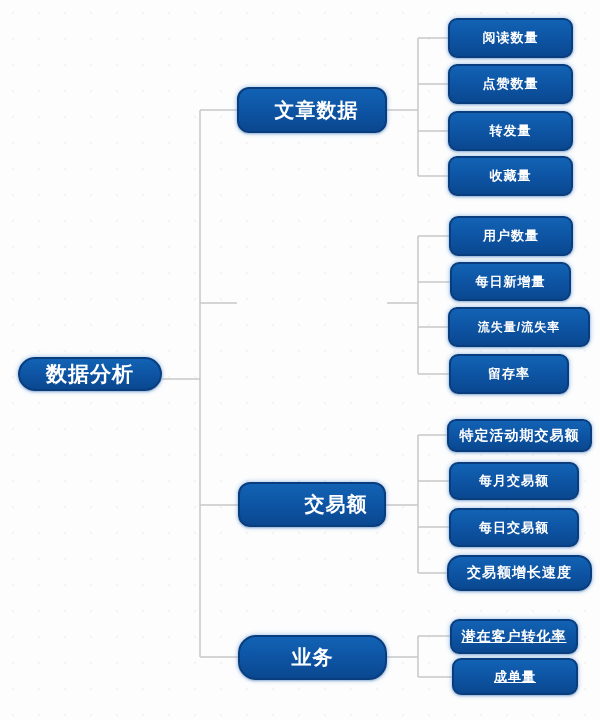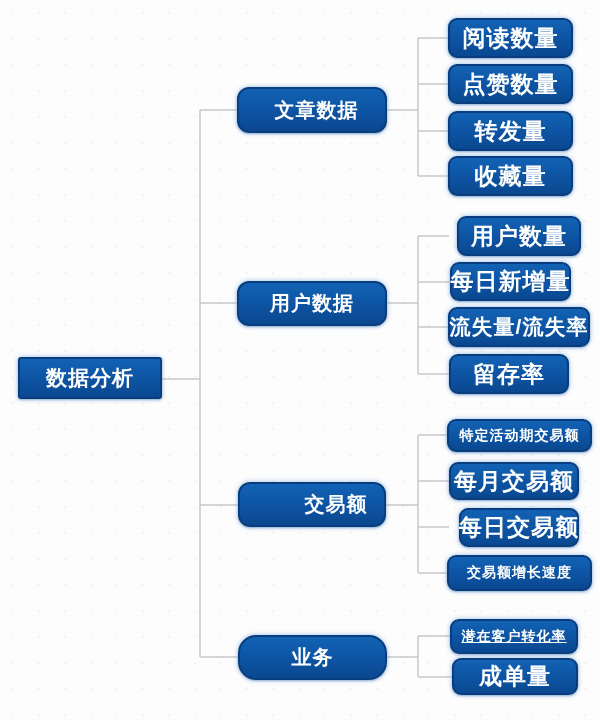--- a/index.html
+++ b/index.html
@@ -41,41 +41,41 @@
     border: 2px solid #0a3d7d;
     border-radius: 10px;
     color: #ffffff;
     font-weight: bold;
     letter-spacing: 1px;
     box-shadow: 0 0 5px rgba(125, 175, 228, 0.8), 0 1px 2px rgba(10, 60, 120, 0.35);
     cursor: pointer;
     white-space: nowrap;
     text-align: center;
   }
-  .root   { left: 18px;  top: 357px; width: 144px; height: 42px; font-size: 21px; border-radius: 3px; }
+  .root   { left: 18px;  top: 357px; width: 144px; height: 34px; font-size: 21px; border-radius: 20px; }
   .branch { font-size: 20px; border-radius: 12px; }
   .b0 { left: 237px; top: 87px;  width: 150px; height: 46px; padding-left: 9px; }
   .b1 { left: 237px; top: 281px; width: 150px; height: 45px; }
   .b2 { left: 238px; top: 482px; width: 148px; height: 45px; padding-left: 48px; }
   .b3 { left: 238px; top: 635px; width: 149px; height: 45px; border-radius: 18px; }
-  .leaf { font-size: 23px; border-radius: 9px; }
+  .leaf { font-size: 13px; border-radius: 9px; }
   .l00 { left: 448px; top: 18px;  width: 125px; height: 40px; }
   .l01 { left: 448px; top: 64px;  width: 125px; height: 40px; }
   .l02 { left: 448px; top: 111px; width: 125px; height: 40px; }
   .l03 { left: 448px; top: 156px; width: 125px; height: 40px; }
-  .l10 { left: 449px; top: 216px; width: 124px; height: 40px; margin-left: 8px; }
+  .l10 { left: 449px; top: 216px; width: 124px; height: 40px; }
   .l11 { left: 450px; top: 262px; width: 121px; height: 39px; }
-  .l12 { left: 448px; top: 307px; width: 142px; height: 40px; font-size: 21px; }
+  .l12 { left: 448px; top: 307px; width: 142px; height: 40px; font-size: 12px; }
   .l13 { left: 449px; top: 354px; width: 120px; height: 40px; }
   .l20 { left: 447px; top: 419px; width: 145px; height: 33px; font-size: 14px; }
   .l21 { left: 449px; top: 462px; width: 130px; height: 38px; }
-  .l22 { left: 459px; top: 508px; width: 120px; height: 39px; font-family: Liberation Mono, monospace; }
-  .l23 { left: 447px; top: 555px; width: 145px; height: 36px; font-size: 14px; }
+  .l22 { left: 449px; top: 508px; width: 130px; height: 39px; font-family: Liberation Mono, monospace; }
+  .l23 { left: 447px; top: 555px; width: 145px; height: 36px; font-size: 14px; border-radius: 14px; }
   .l30 { left: 450px; top: 619px; width: 128px; height: 35px; font-size: 14px; text-decoration: underline; }
-  .l31 { left: 452px; top: 658px; width: 126px; height: 37px; }
+  .l31 { left: 452px; top: 658px; width: 126px; height: 37px; text-decoration: underline; }
 </style>
 </head>
 <body>
 
 <div class="canvas">
 
   <svg class="connectors" viewBox="0 0 600 720" xmlns="http://www.w3.org/2000/svg">
 
     <path d="M162,379 H200"></path>
 
@@ -109,21 +109,20 @@
 
     <path d="M387,657 H418"></path>
     <path d="M418,636 V677"></path>
     <path d="M418,636 H450"></path>
     <path d="M418,677 H452"></path>
   </svg>
 
   <div class="node root">数据分析</div>
 
   <div class="node branch b0">文章数据</div>
-  <div class="node branch b1">用户数据</div>
   <div class="node branch b2">交易额</div>
   <div class="node branch b3">业务</div>
 
   <div class="node leaf l00">阅读数量</div>
   <div class="node leaf l01">点赞数量</div>
   <div class="node leaf l02">转发量</div>
   <div class="node leaf l03">收藏量</div>
 
   <div class="node leaf l10">用户数量</div>
   <div class="node leaf l11">每日新增量</div>

